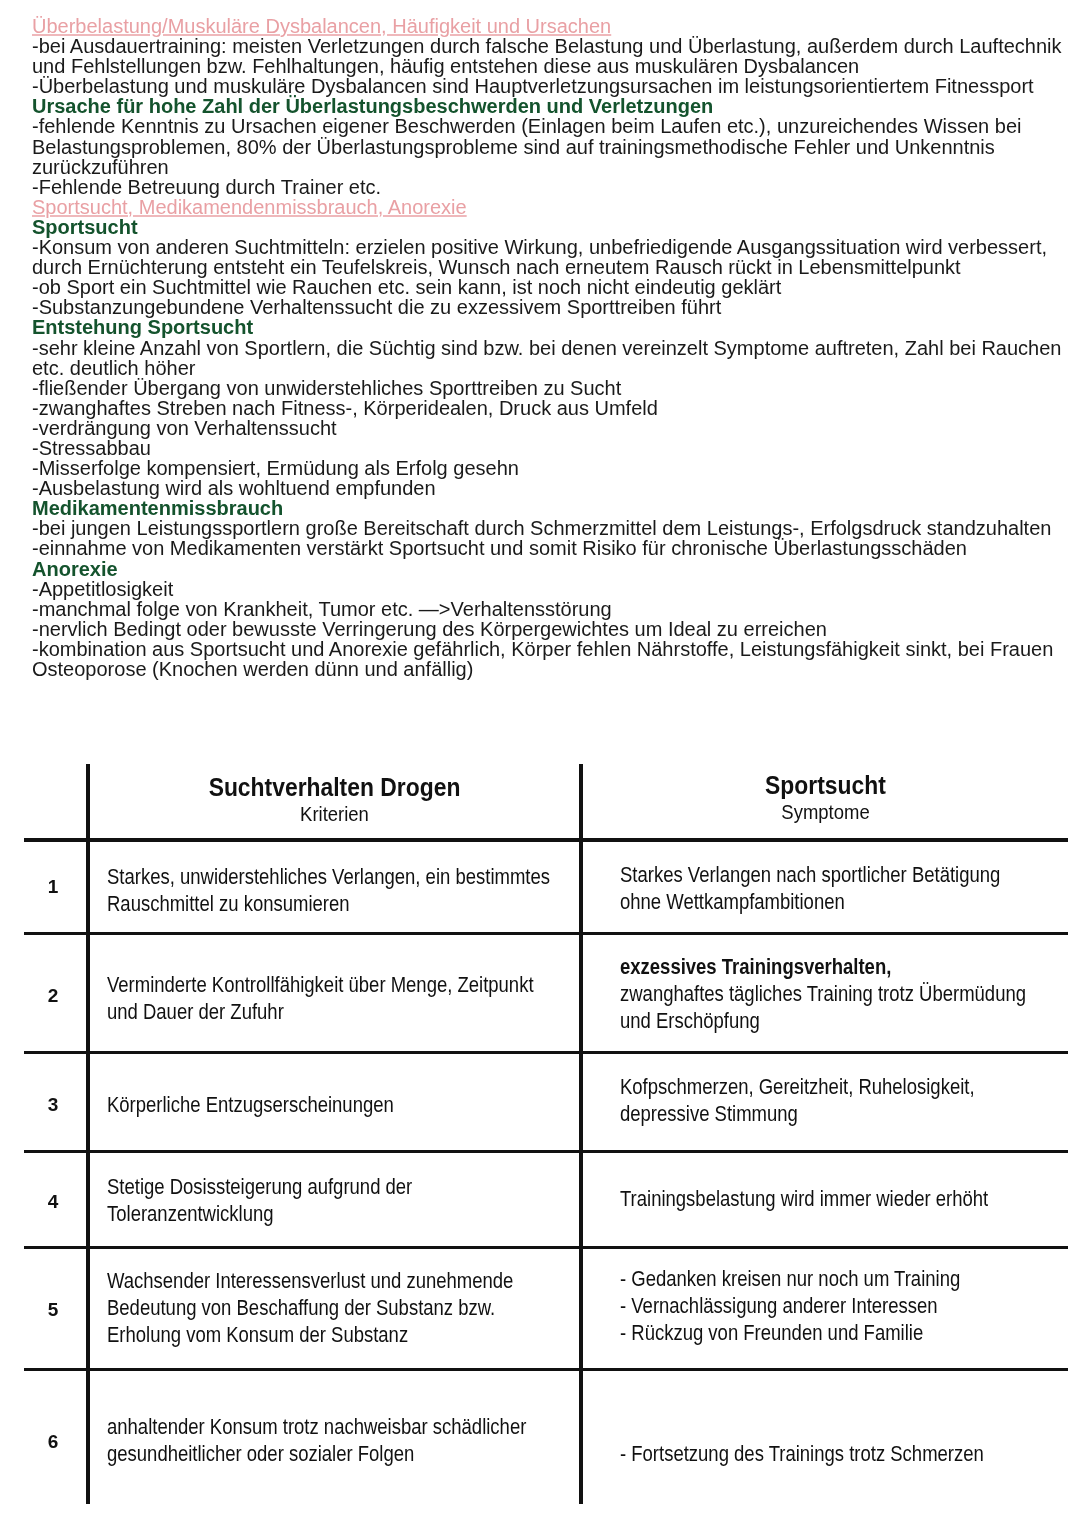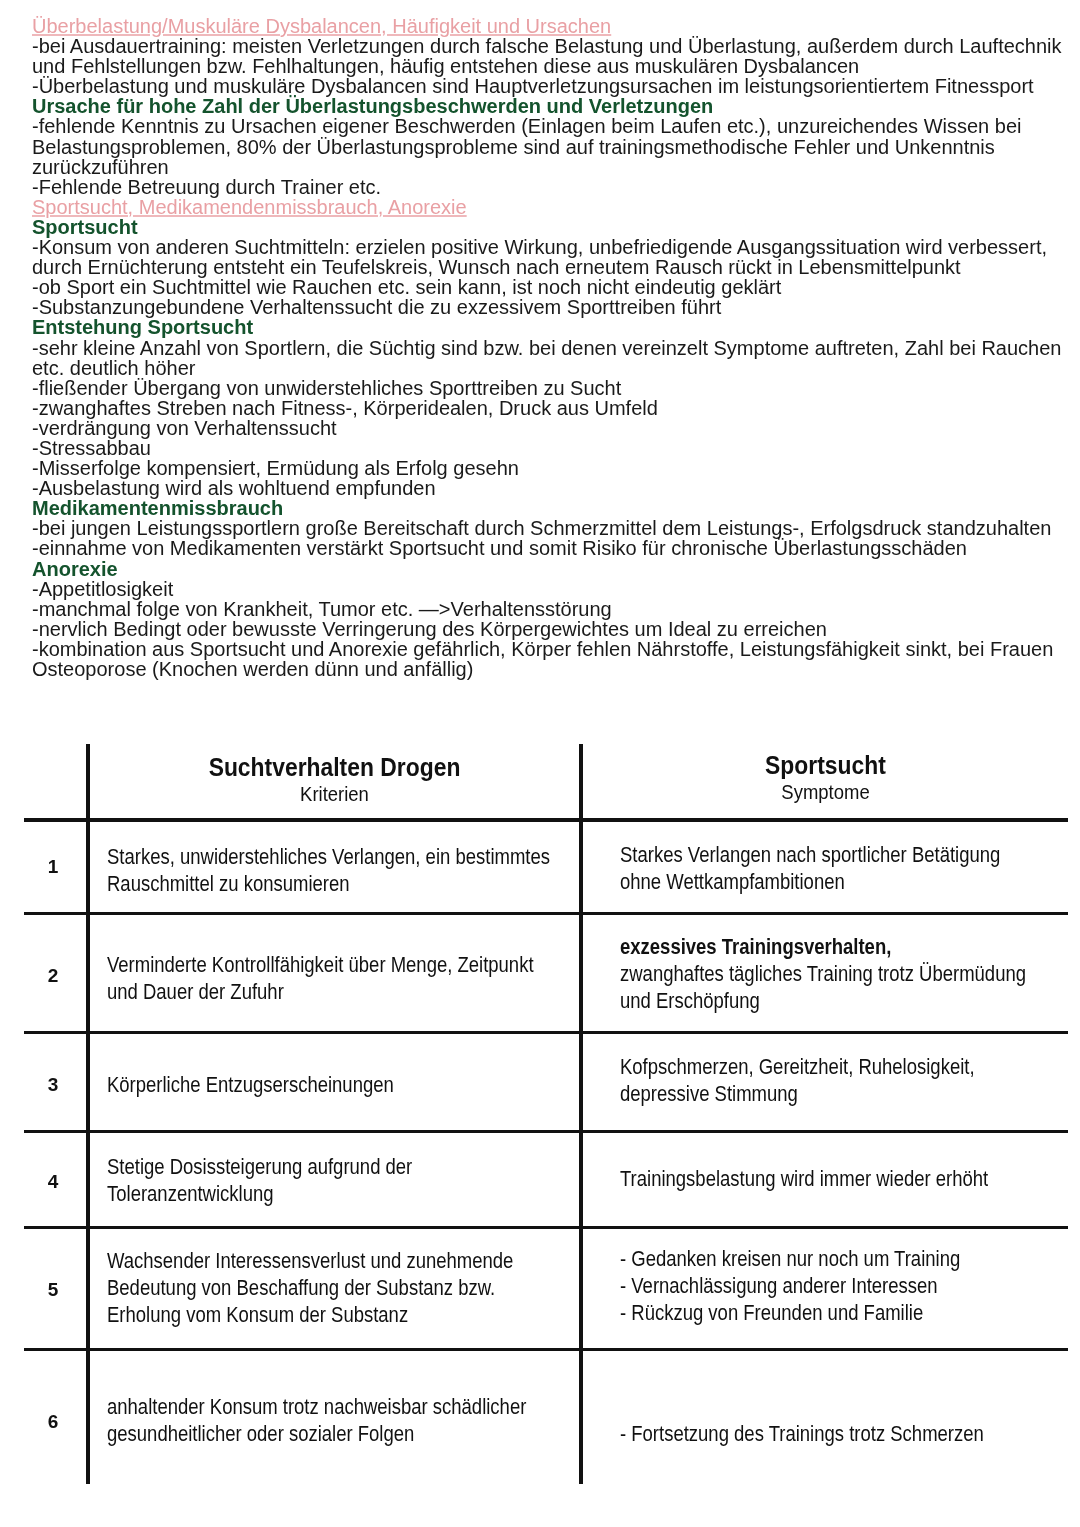--- a/index.html
+++ b/index.html
@@ -11,21 +11,21 @@
     position: absolute; left: 32px; top: 16px; width: 1050px;
     font-size: 20px; line-height: 20.1px;
   }
   .notes .line { display: block; white-space: normal; }
   .notes .pink {
     color: #e9a0a4; text-decoration: underline; text-decoration-color: #efb8bb;
   }
   .notes .bold { font-weight: bold; color: #14532d; }
 
   .table-wrap {
-    position: absolute; left: 24px; top: 744px; width: 1044px; height: 740px;
+    position: absolute; left: 24px; top: 764px; width: 1044px; height: 740px;
   }
   .vline {
     position: absolute; width: 4px; background: #111; top: 0;
   }
   .hline { position: absolute; left: 0; height: 3px; background: #111; }
   .col-head {
     position: absolute; text-align: center;
     font-family: "Liberation Sans", sans-serif; color: #111;
     transform: scaleX(0.88); transform-origin: center;
   }

